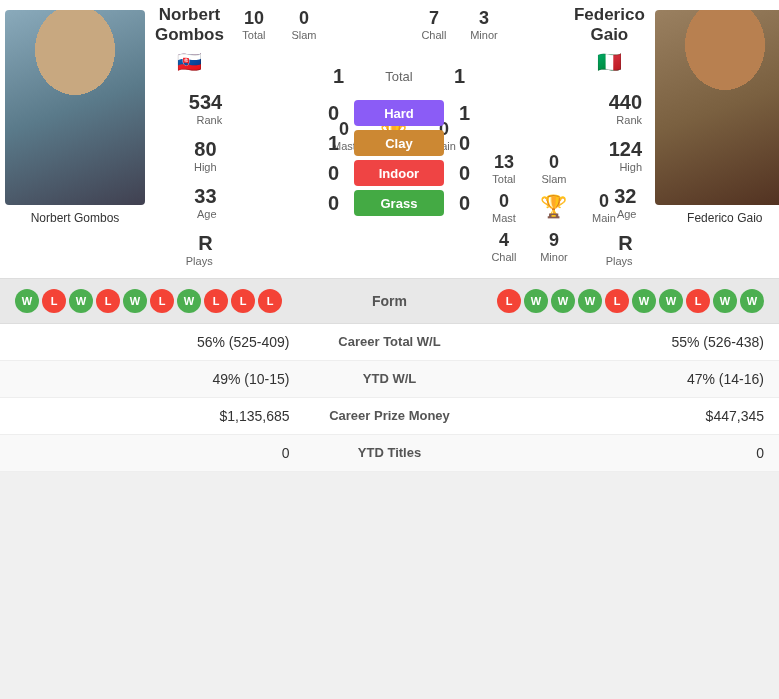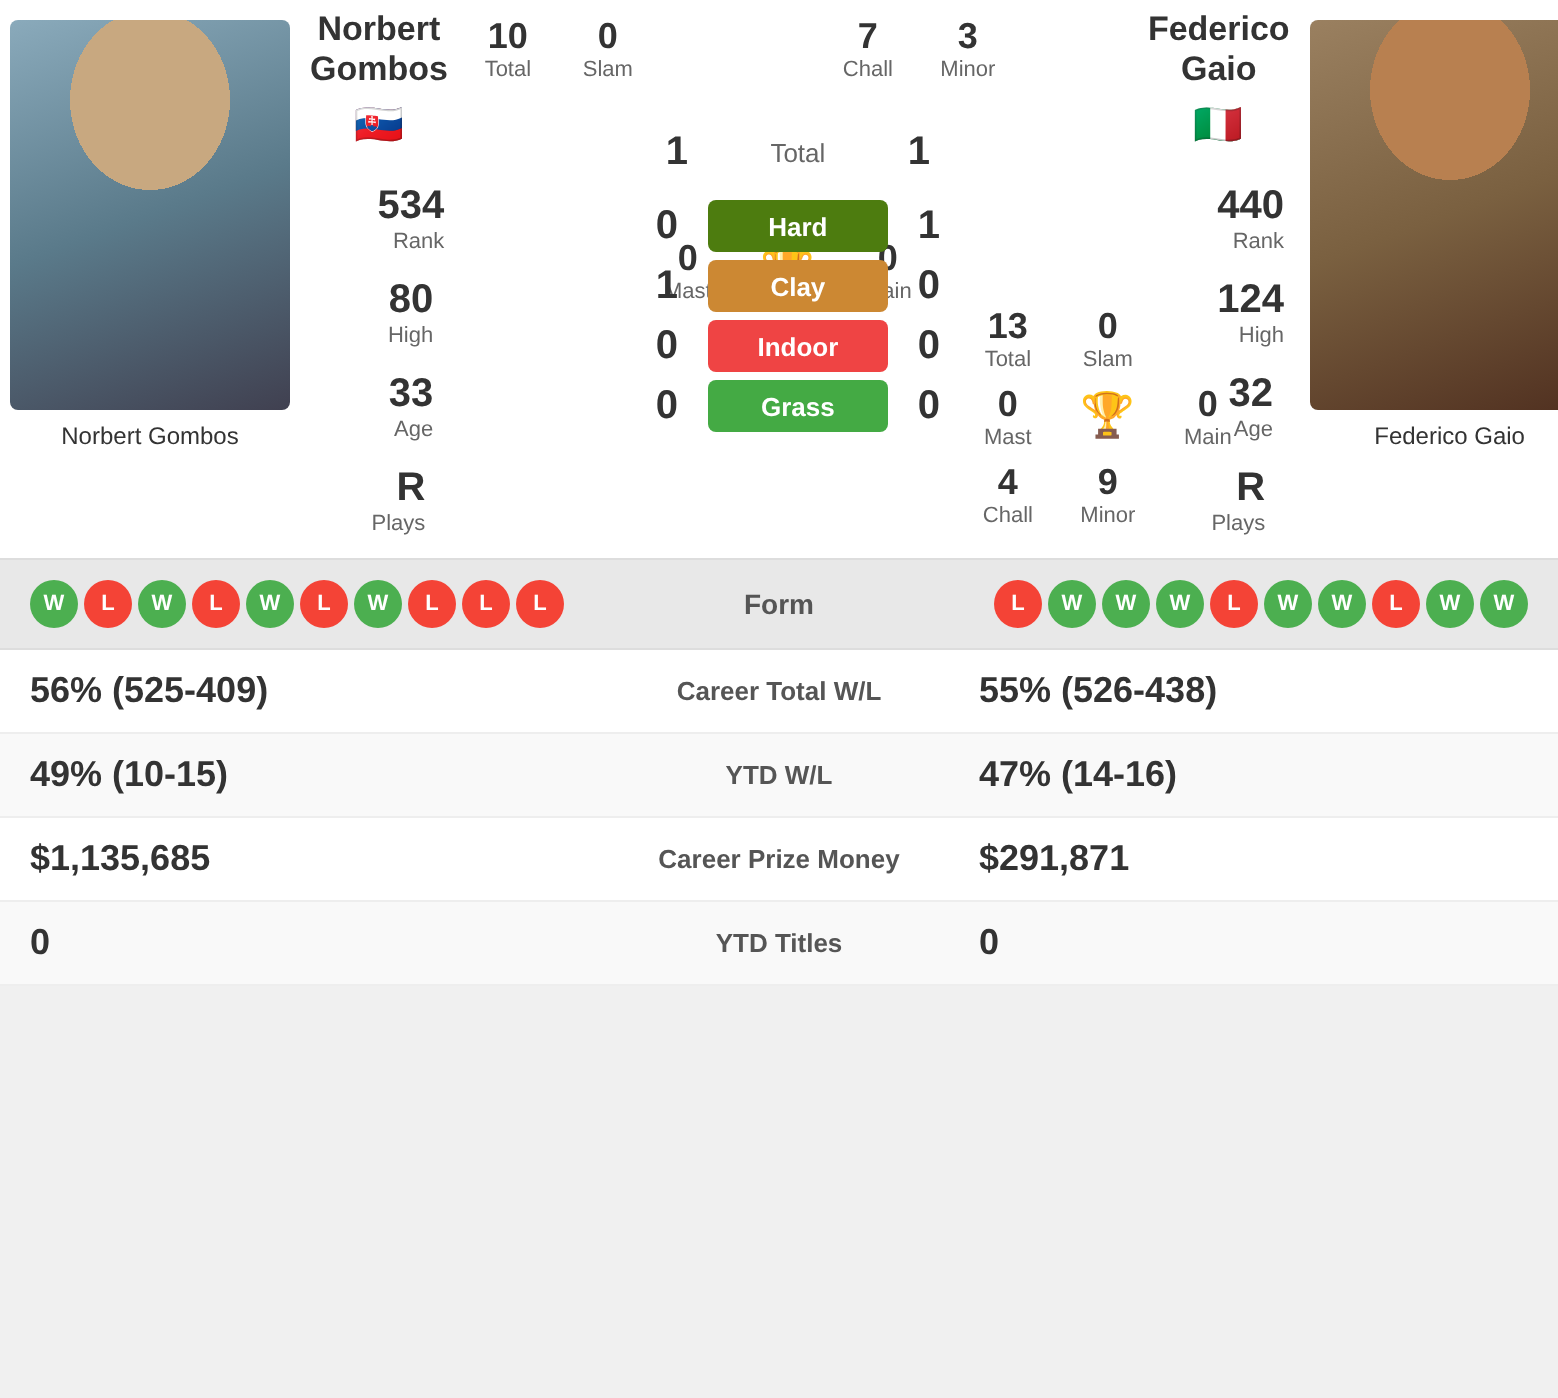--- a/index.html
+++ b/index.html
@@ -115,21 +115,21 @@
       height: 26px;
       border-radius: 4px;
       display: flex;
       align-items: center;
       justify-content: center;
       color: white;
       font-size: 13px;
       font-weight: bold;
     }
 
-    .surface-hard { background: #4d7c0f; }
+    .surface-hard { background: #8b5cf6; }
     .surface-clay { background: #cc8833; }
     .surface-indoor { background: #ef4444; }
     .surface-grass { background: #44aa44; }
 
     
     .form-section {
       background: #e8e8e8;
       padding: 10px 15px;
       display: flex;
       align-items: center;
@@ -178,24 +178,23 @@
       padding: 10px 15px;
       border-bottom: 1px solid #eee;
     }
 
     .stats-row:nth-child(even) {
       background: #f9f9f9;
     }
 
     .stats-left-val, .stats-right-val {
       flex: 1;
-      text-align: left;
-      font-size: 18px;
+      text-align: right;
+      font-size: 14px;
       color: #333;
-      font-weight: bold;
     }
 
     .stats-center-label {
       width: 200px;
       text-align: center;
       font-size: 13px;
       font-weight: bold;
       color: #555;
     }
 
@@ -484,21 +483,21 @@
     <div class="stats-right-val">55% (526-438)</div>
   </div>
       <div class="stats-row">
     <div class="stats-left-val">49% (10-15)</div>
     <div class="stats-center-label"><strong>YTD W/L</strong></div>
     <div class="stats-right-val">47% (14-16)</div>
   </div>
       <div class="stats-row">
     <div class="stats-left-val">$1,135,685</div>
     <div class="stats-center-label"><strong>Career Prize Money</strong></div>
-    <div class="stats-right-val">$291,871</div>
+    <div class="stats-right-val">$447,345</div>
   </div>
       <div class="stats-row">
     <div class="stats-left-val">0</div>
     <div class="stats-center-label"><strong>YTD Titles</strong></div>
     <div class="stats-right-val">0</div>
   </div>
     </div>
 
 </div>
 

